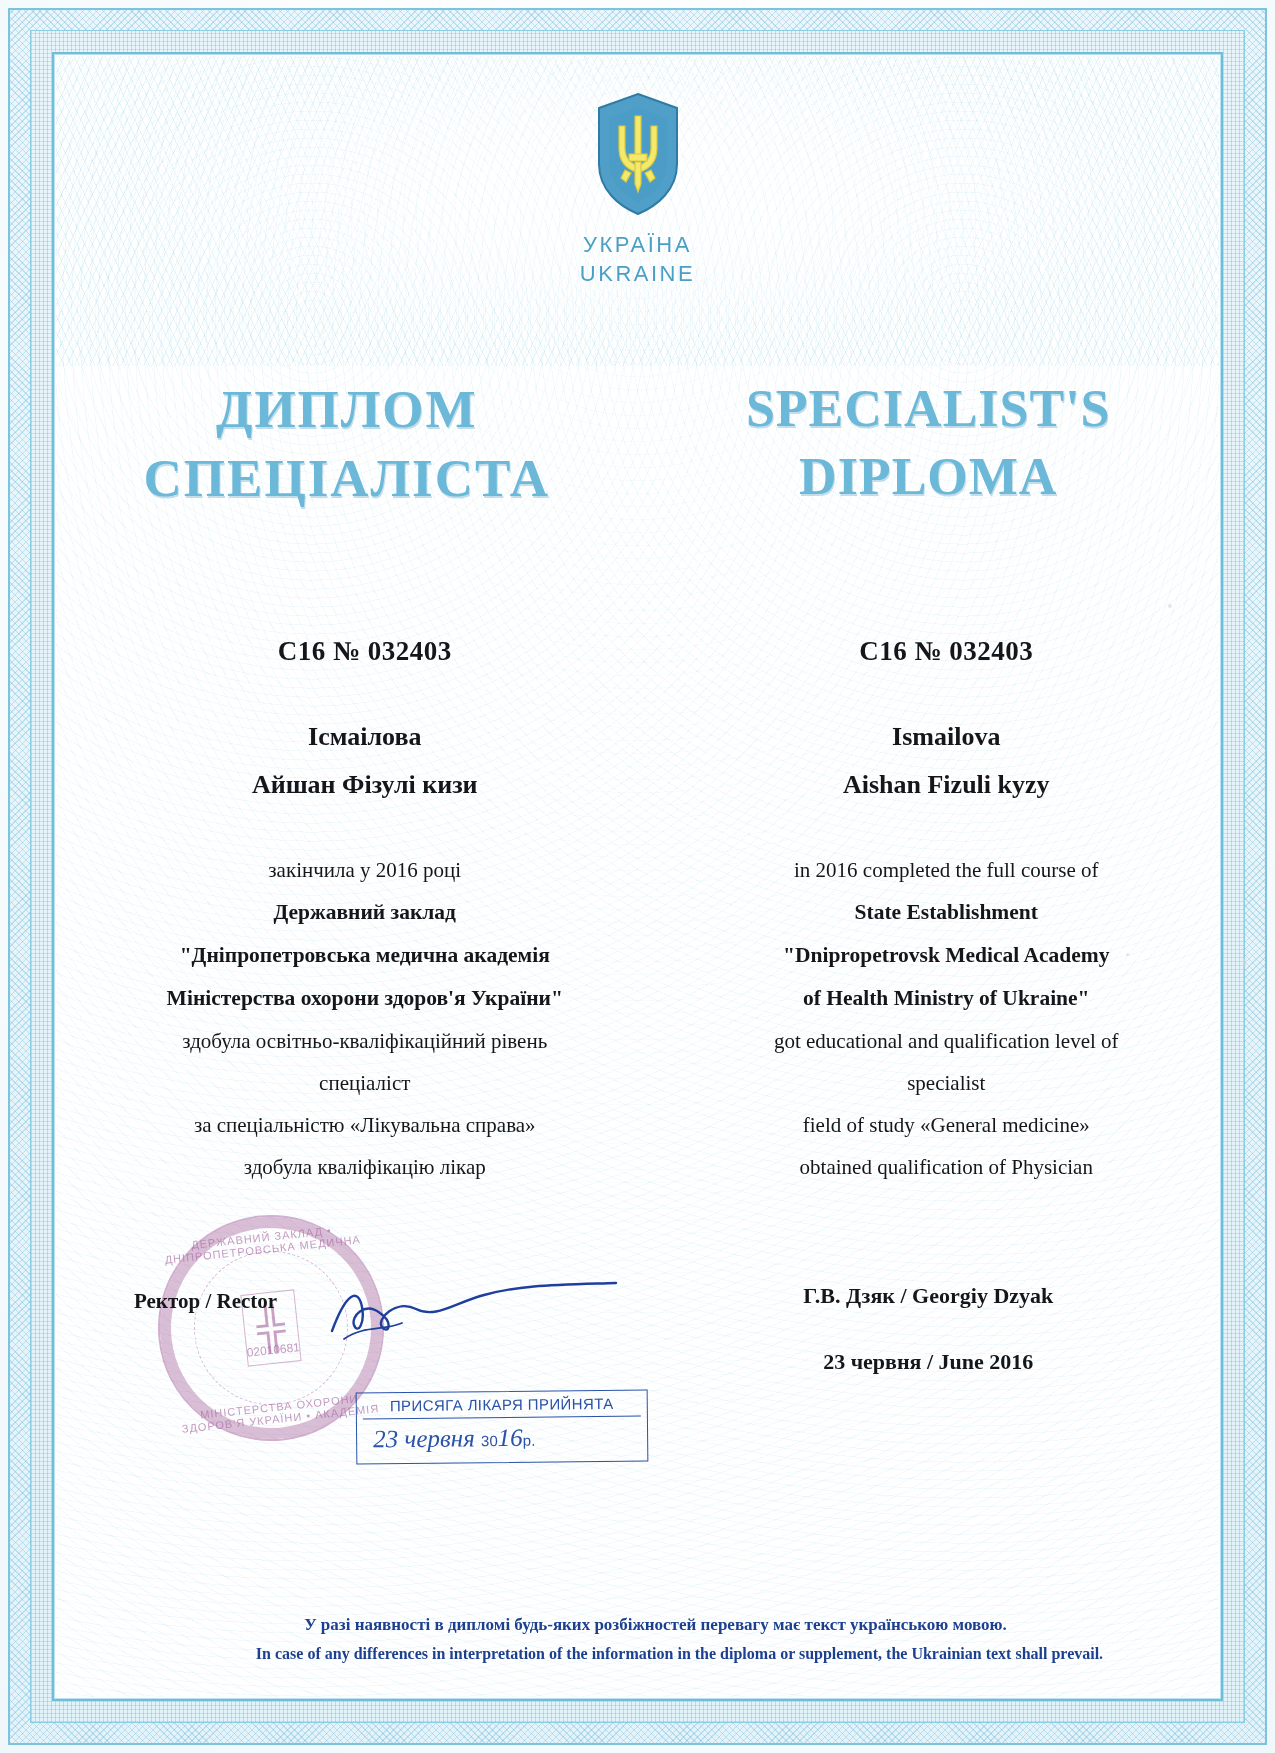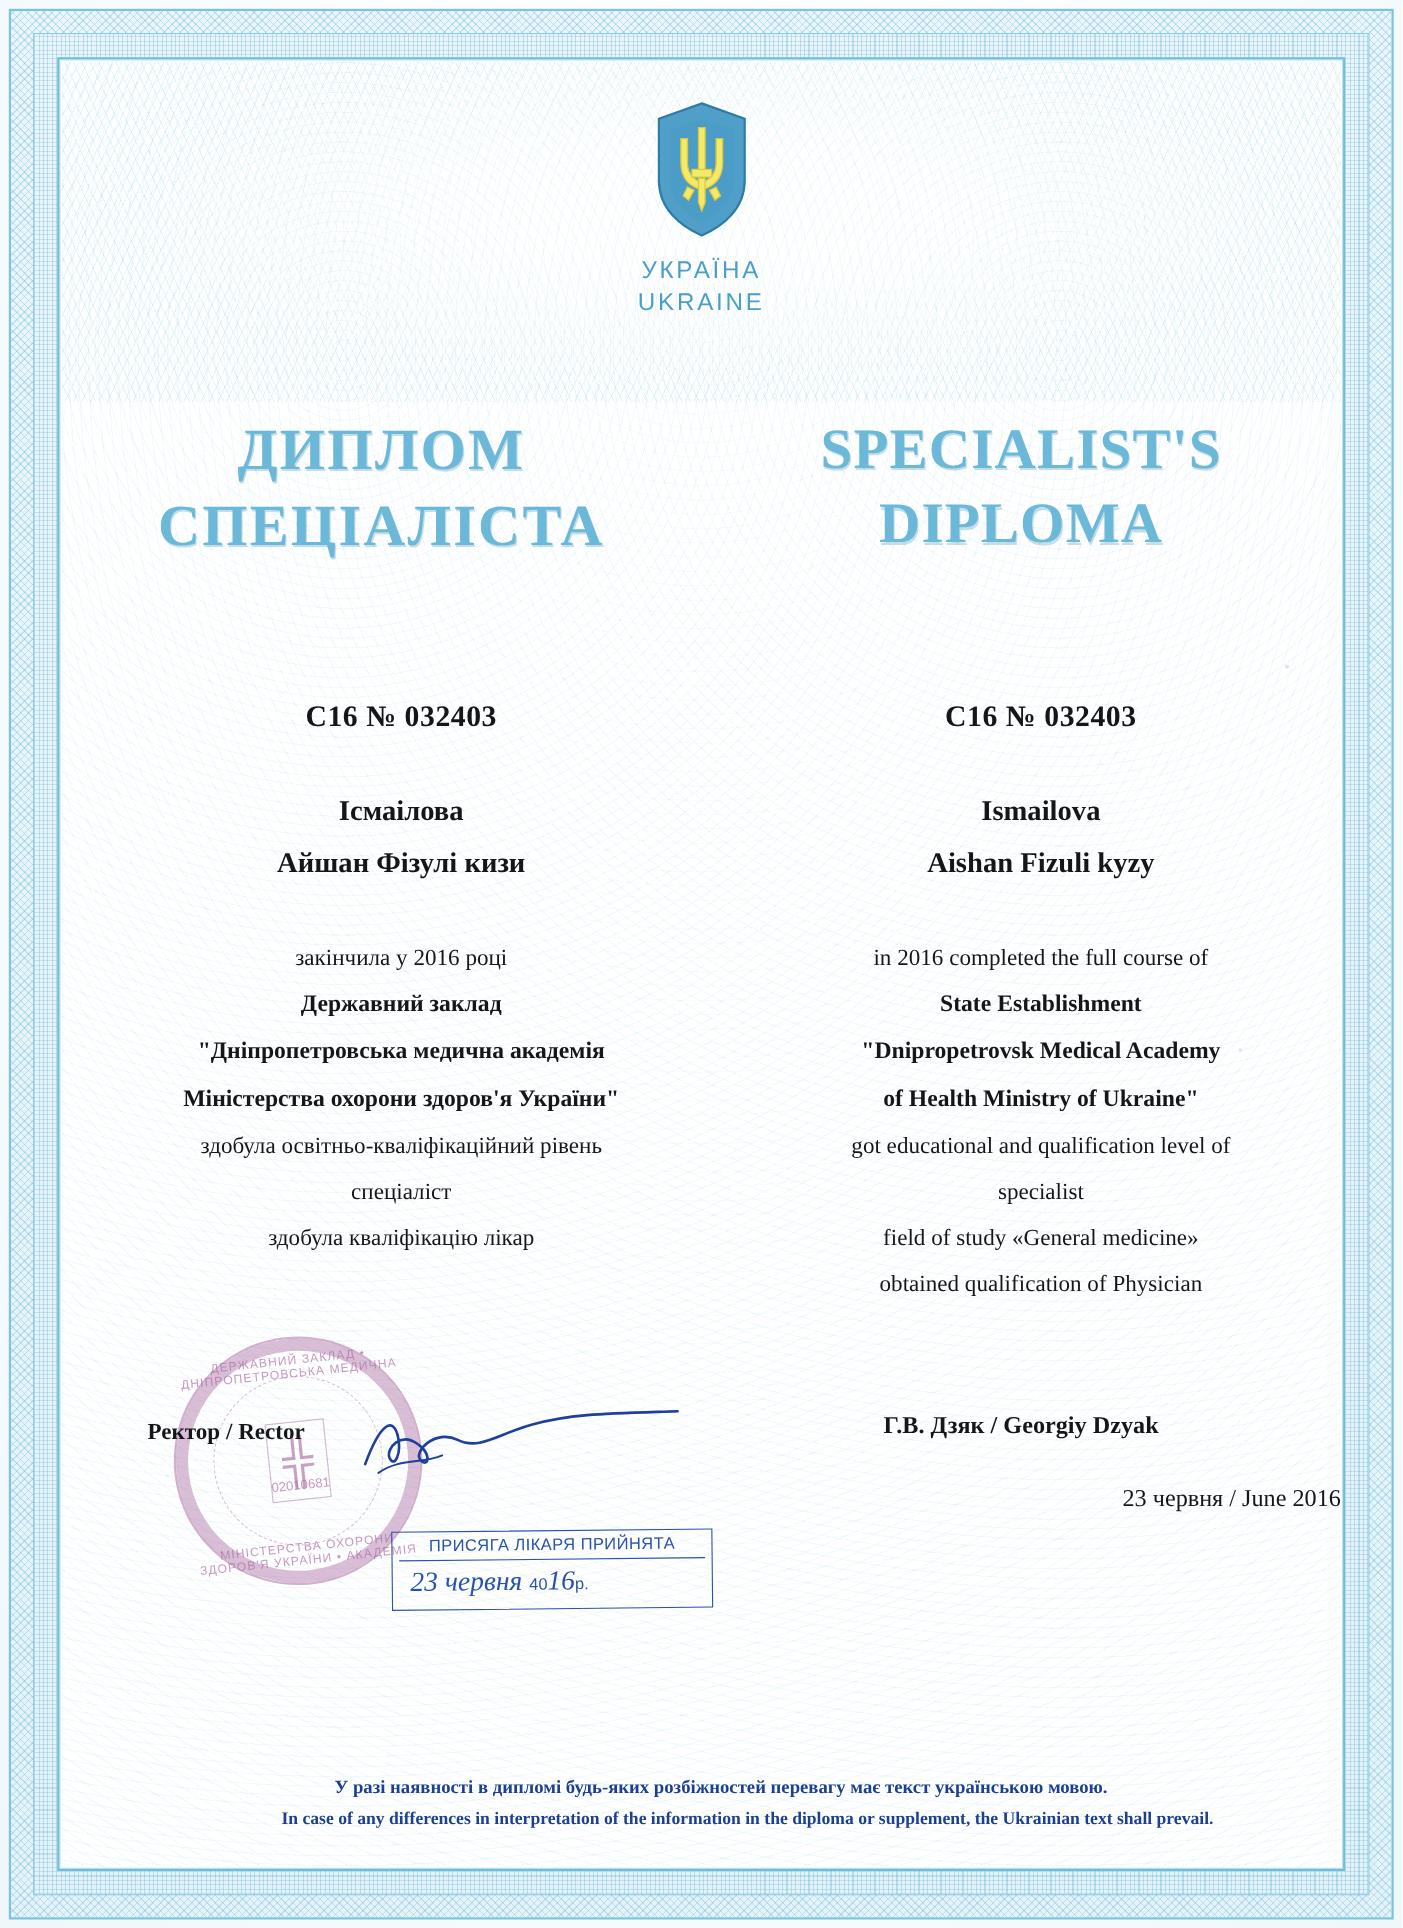--- a/index.html
+++ b/index.html
@@ -171,23 +171,23 @@
     color: #14161a;
   }
   .rector-name {
     text-align: center;
     font-size: 22px;
     font-weight: bold;
     margin-top: 52px;
     color: #14161a;
   }
   .rector-date {
-    text-align: right;
+    text-align: center;
     font-size: 22px;
-    font-weight: normal;
+    font-weight: bold;
     margin-top: 40px;
     color: #14161a;
   }
 
   
   .stamp {
     position: absolute;
     left: 102px; top: -16px;
     width: 222px; height: 222px;
     border-radius: 50%;
@@ -340,20 +340,21 @@
         <div class="serial">C16 № 032403</div>
         <div class="name-line">Ісмаілова</div>
         <div class="name-line">Айшан Фізулі кизи</div>
         <div class="body-block">
           <div class="body-line">закінчила у 2016 році</div>
           <div class="body-line bold">Державний заклад</div>
           <div class="body-line bold">"Дніпропетровська медична академія</div>
           <div class="body-line bold">Міністерства охорони здоров'я України"</div>
           <div class="body-line">здобула освітньо-кваліфікаційний рівень</div>
           <div class="body-line">спеціаліст</div>
+          <div class="body-line">за спеціальністю «Лікувальна справа»</div>
           <div class="body-line">здобула кваліфікацію лікар</div>
         </div>
       </div>
 
       <div class="col">
         <div class="serial">C16 № 032403</div>
         <div class="name-line">Ismailova</div>
         <div class="name-line">Aishan Fizuli kyzy</div>
         <div class="body-block">
           <div class="body-line">in 2016 completed the full course of</div>
@@ -388,21 +389,21 @@
                      C70 50, 64 62, 58 54 C52 46, 72 26, 92 36 C112 46, 130 30, 160 22
                      C196 12, 230 12, 292 10" fill="none" stroke="#1f3f9c" stroke-width="2.4" stroke-linecap="round"></path>
             <path d="M20 66 C40 52, 60 58, 78 50" fill="none" stroke="#1f3f9c" stroke-width="1.8" stroke-linecap="round"></path>
           </svg>
         </span>
 
         <div class="oath-stamp">
           <div class="oath-title">ПРИСЯГА ЛІКАРЯ ПРИЙНЯТА</div>
           <div class="oath-date">
             <span>23 червня</span>
-            <span class="yy">40</span><span>16</span><span class="yy">р.</span>
+            <span class="yy">30</span><span>16</span><span class="yy">р.</span>
           </div>
         </div>
       </div>
 
       <div class="sign-col">
         <div class="rector-name">Г.В. Дзяк / Georgiy Dzyak</div>
         <div class="rector-date">23 червня / June 2016</div>
       </div>
     </div>
 

